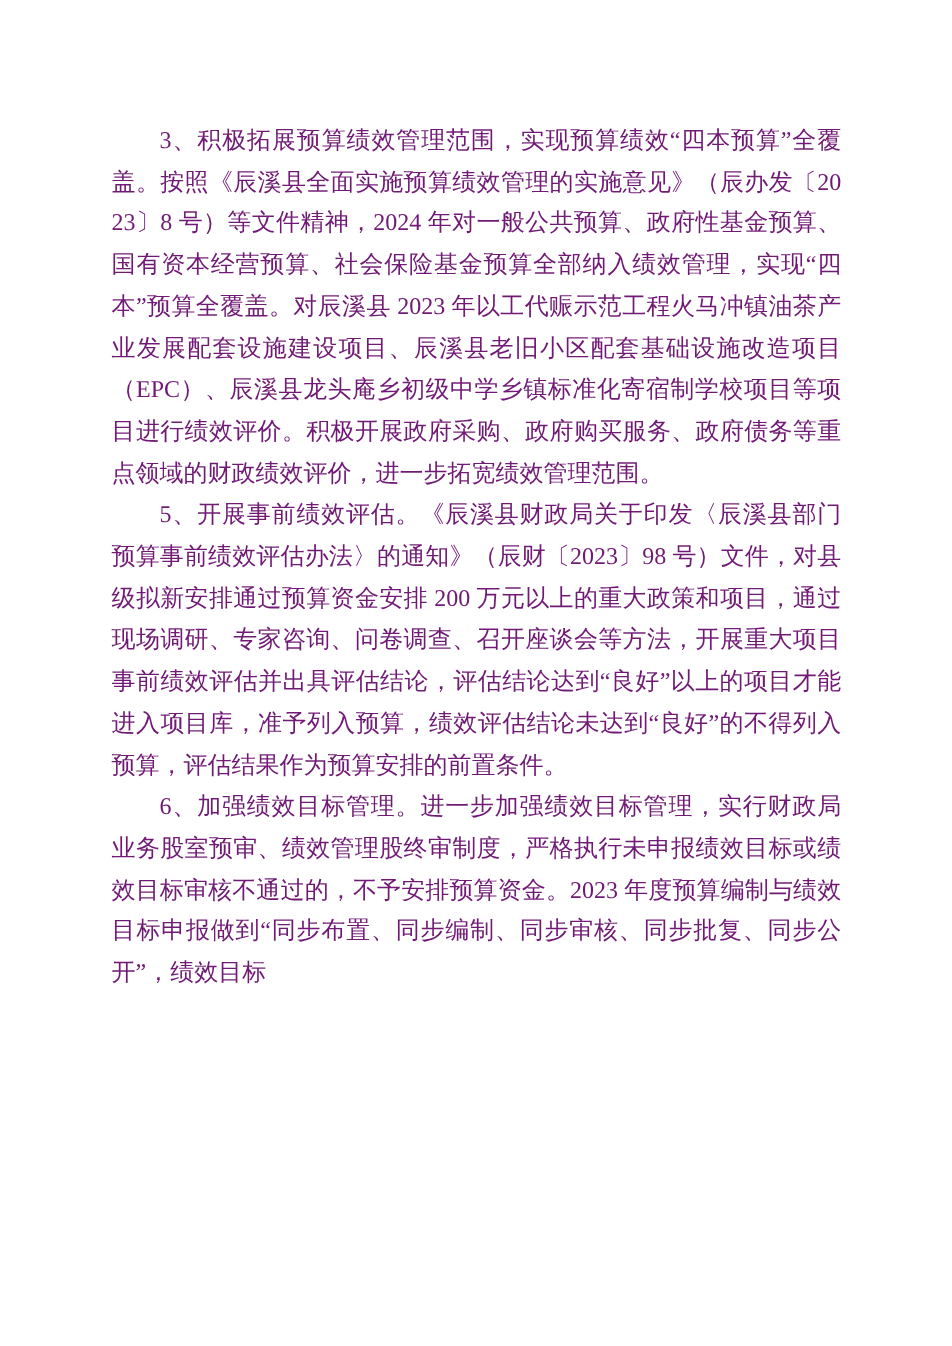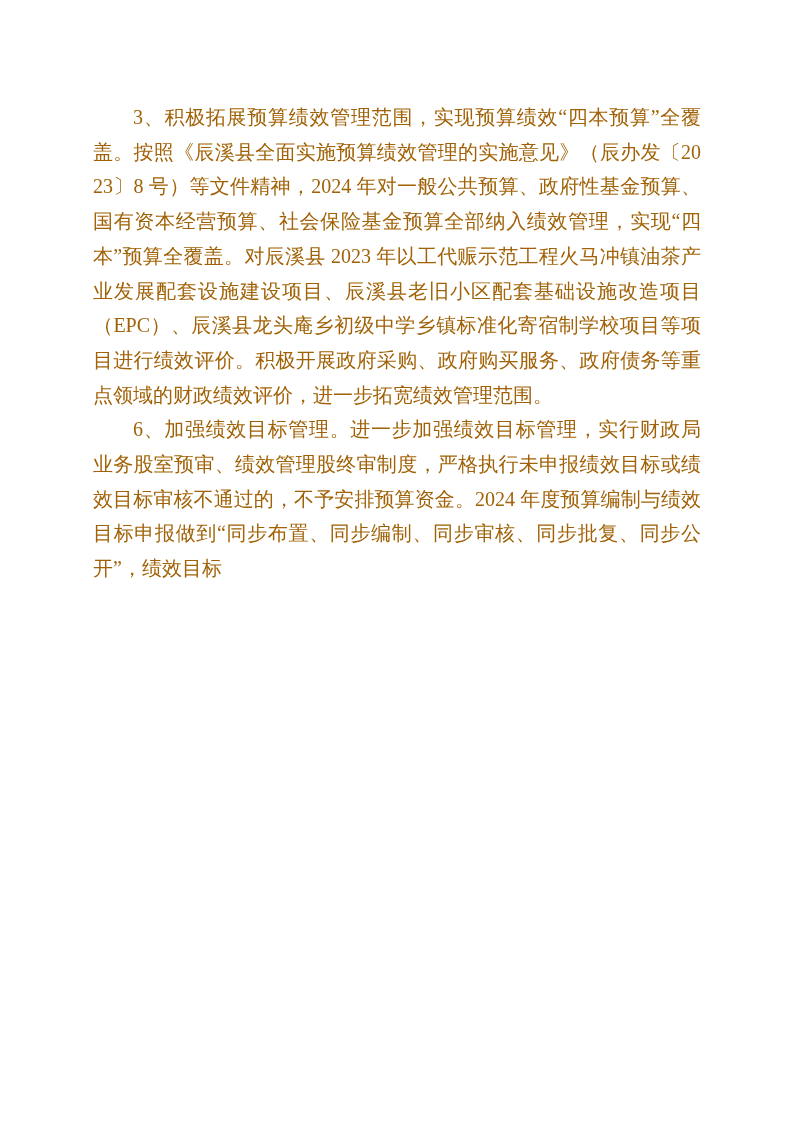--- a/index.html
+++ b/index.html
@@ -34,17 +34,18 @@
     margin: 0;
     padding: 0;
     text-indent: 2em;
     word-break: break-all;
   }
 </style>
 </head>
 <body>
 
 <div class="page" style="background: rgb(255, 255, 255);">
-  <div class="text-block" style="color: #a16207;">
+  <div class="text-block" style="color: #701a75;">
       <p class="para">3、积极拓展预算绩效管理范围，实现预算绩效“四本预算”全覆盖。按照《辰溪县全面实施预算绩效管理的实施意见》（辰办发〔2023〕8 号）等文件精神，2024 年对一般公共预算、政府性基金预算、国有资本经营预算、社会保险基金预算全部纳入绩效管理，实现“四本”预算全覆盖。对辰溪县 2023 年以工代赈示范工程火马冲镇油茶产业发展配套设施建设项目、辰溪县老旧小区配套基础设施改造项目（EPC）、辰溪县龙头庵乡初级中学乡镇标准化寄宿制学校项目等项目进行绩效评价。积极开展政府采购、政府购买服务、政府债务等重点领域的财政绩效评价，进一步拓宽绩效管理范围。</p>
-      <p class="para">6、加强绩效目标管理。进一步加强绩效目标管理，实行财政局业务股室预审、绩效管理股终审制度，严格执行未申报绩效目标或绩效目标审核不通过的，不予安排预算资金。2024 年度预算编制与绩效目标申报做到“同步布置、同步编制、同步审核、同步批复、同步公开”，绩效目标</p>
+      <p class="para">5、开展事前绩效评估。《辰溪县财政局关于印发〈辰溪县部门预算事前绩效评估办法〉的通知》（辰财〔2023〕98 号）文件，对县级拟新安排通过预算资金安排 200 万元以上的重大政策和项目，通过现场调研、专家咨询、问卷调查、召开座谈会等方法，开展重大项目事前绩效评估并出具评估结论，评估结论达到“良好”以上的项目才能进入项目库，准予列入预算，绩效评估结论未达到“良好”的不得列入预算，评估结果作为预算安排的前置条件。</p>
+      <p class="para">6、加强绩效目标管理。进一步加强绩效目标管理，实行财政局业务股室预审、绩效管理股终审制度，严格执行未申报绩效目标或绩效目标审核不通过的，不予安排预算资金。2023 年度预算编制与绩效目标申报做到“同步布置、同步编制、同步审核、同步批复、同步公开”，绩效目标</p>
     </div>
 </div>
 
 </body></html>

